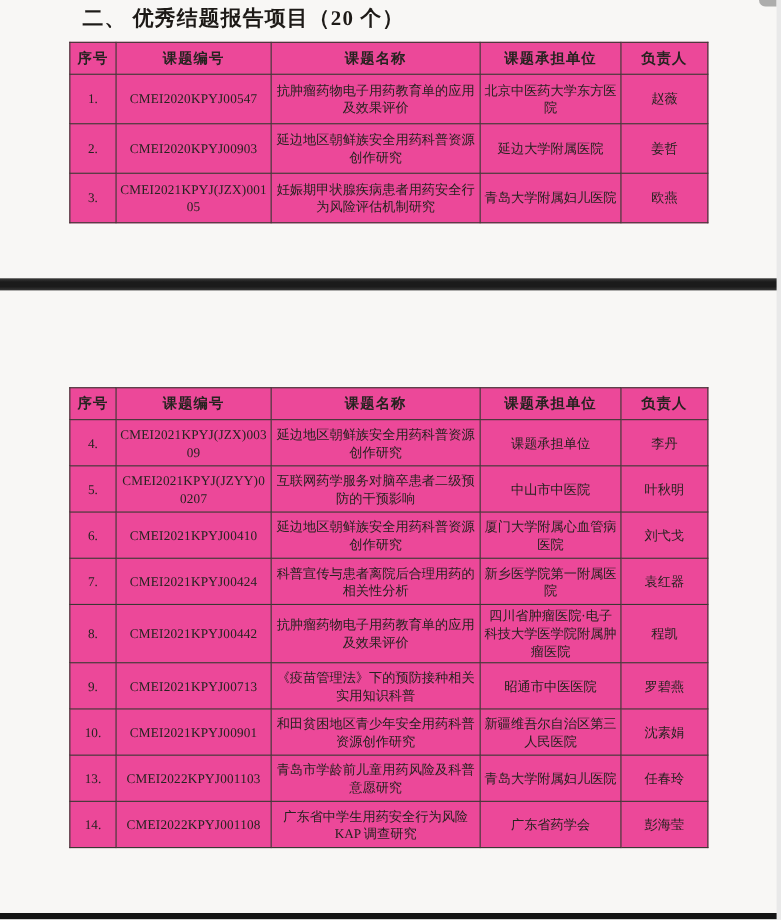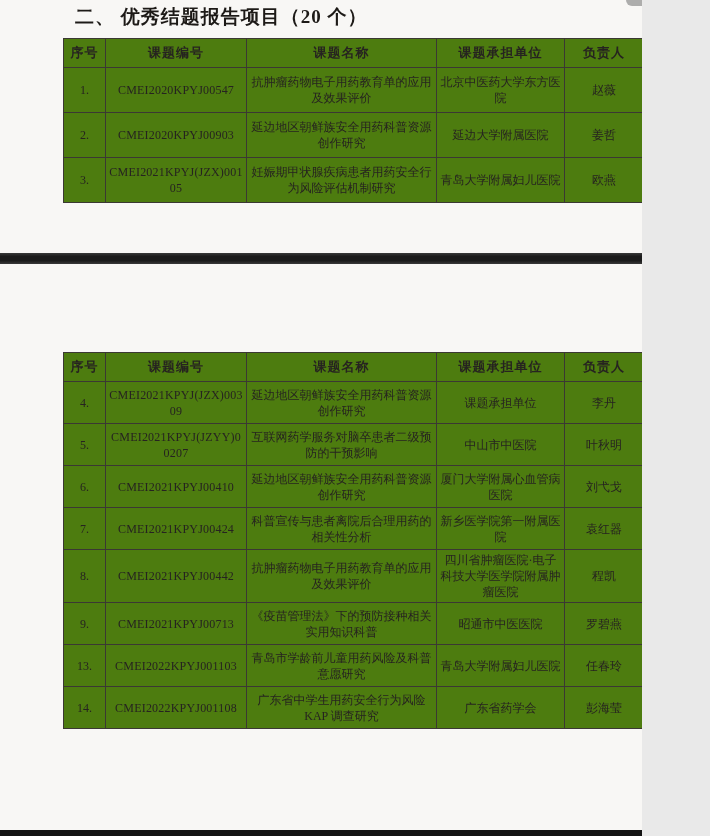--- a/index.html
+++ b/index.html
@@ -2,21 +2,21 @@
 <html><head>
 <meta charset="utf-8">
 <style>
   html, body {
     margin: 0;
     padding: 0;
     background: #e9e9e9;
   }
   .page {
     position: relative;
-    width: 642px;
+    width: 706px;
     height: 836px;
     background: #f8f7f5;
     overflow: hidden;
     font-family: "Liberation Serif", serif;
     color: #262320;
   }
   .title {
     position: absolute;
     left: 75px;
     top: 4px;
@@ -26,21 +26,21 @@
     letter-spacing: 1px;
     color: #1d1a17;
     white-space: nowrap;
   }
   table.grid {
     position: absolute;
     left: 63px;
     width: 580px;
     border-collapse: collapse;
     table-layout: fixed;
-    background: #4d7c0f;
+    background: #ec4899;
   }
   #table-0 { top: 38px; }
   #table-1 { top: 352px; }
   table.grid th, table.grid td {
     border: 1.6px solid #3b3833;
     font-size: 12px;
     line-height: 16px;
     text-align: center;
     vertical-align: middle;
     padding: 2px 3px;
@@ -198,20 +198,27 @@
           <td class="c-leader">程凯</td>
         </tr>
         <tr>
           <td class="c-no">9.</td>
           <td class="c-id">CMEI2021KPYJ00713</td>
           <td class="c-name">《疫苗管理法》下的预防接种相关实用知识科普</td>
           <td class="c-unit">昭通市中医医院</td>
           <td class="c-leader">罗碧燕</td>
         </tr>
         <tr>
+          <td class="c-no">10.</td>
+          <td class="c-id">CMEI2021KPYJ00901</td>
+          <td class="c-name">和田贫困地区青少年安全用药科普资源创作研究</td>
+          <td class="c-unit">新疆维吾尔自治区第三人民医院</td>
+          <td class="c-leader">沈素娟</td>
+        </tr>
+        <tr>
           <td class="c-no">13.</td>
           <td class="c-id">CMEI2022KPYJ001103</td>
           <td class="c-name">青岛市学龄前儿童用药风险及科普意愿研究</td>
           <td class="c-unit">青岛大学附属妇儿医院</td>
           <td class="c-leader">任春玲</td>
         </tr>
         <tr>
           <td class="c-no">14.</td>
           <td class="c-id">CMEI2022KPYJ001108</td>
           <td class="c-name">广东省中学生用药安全行为风险 KAP 调查研究</td>

